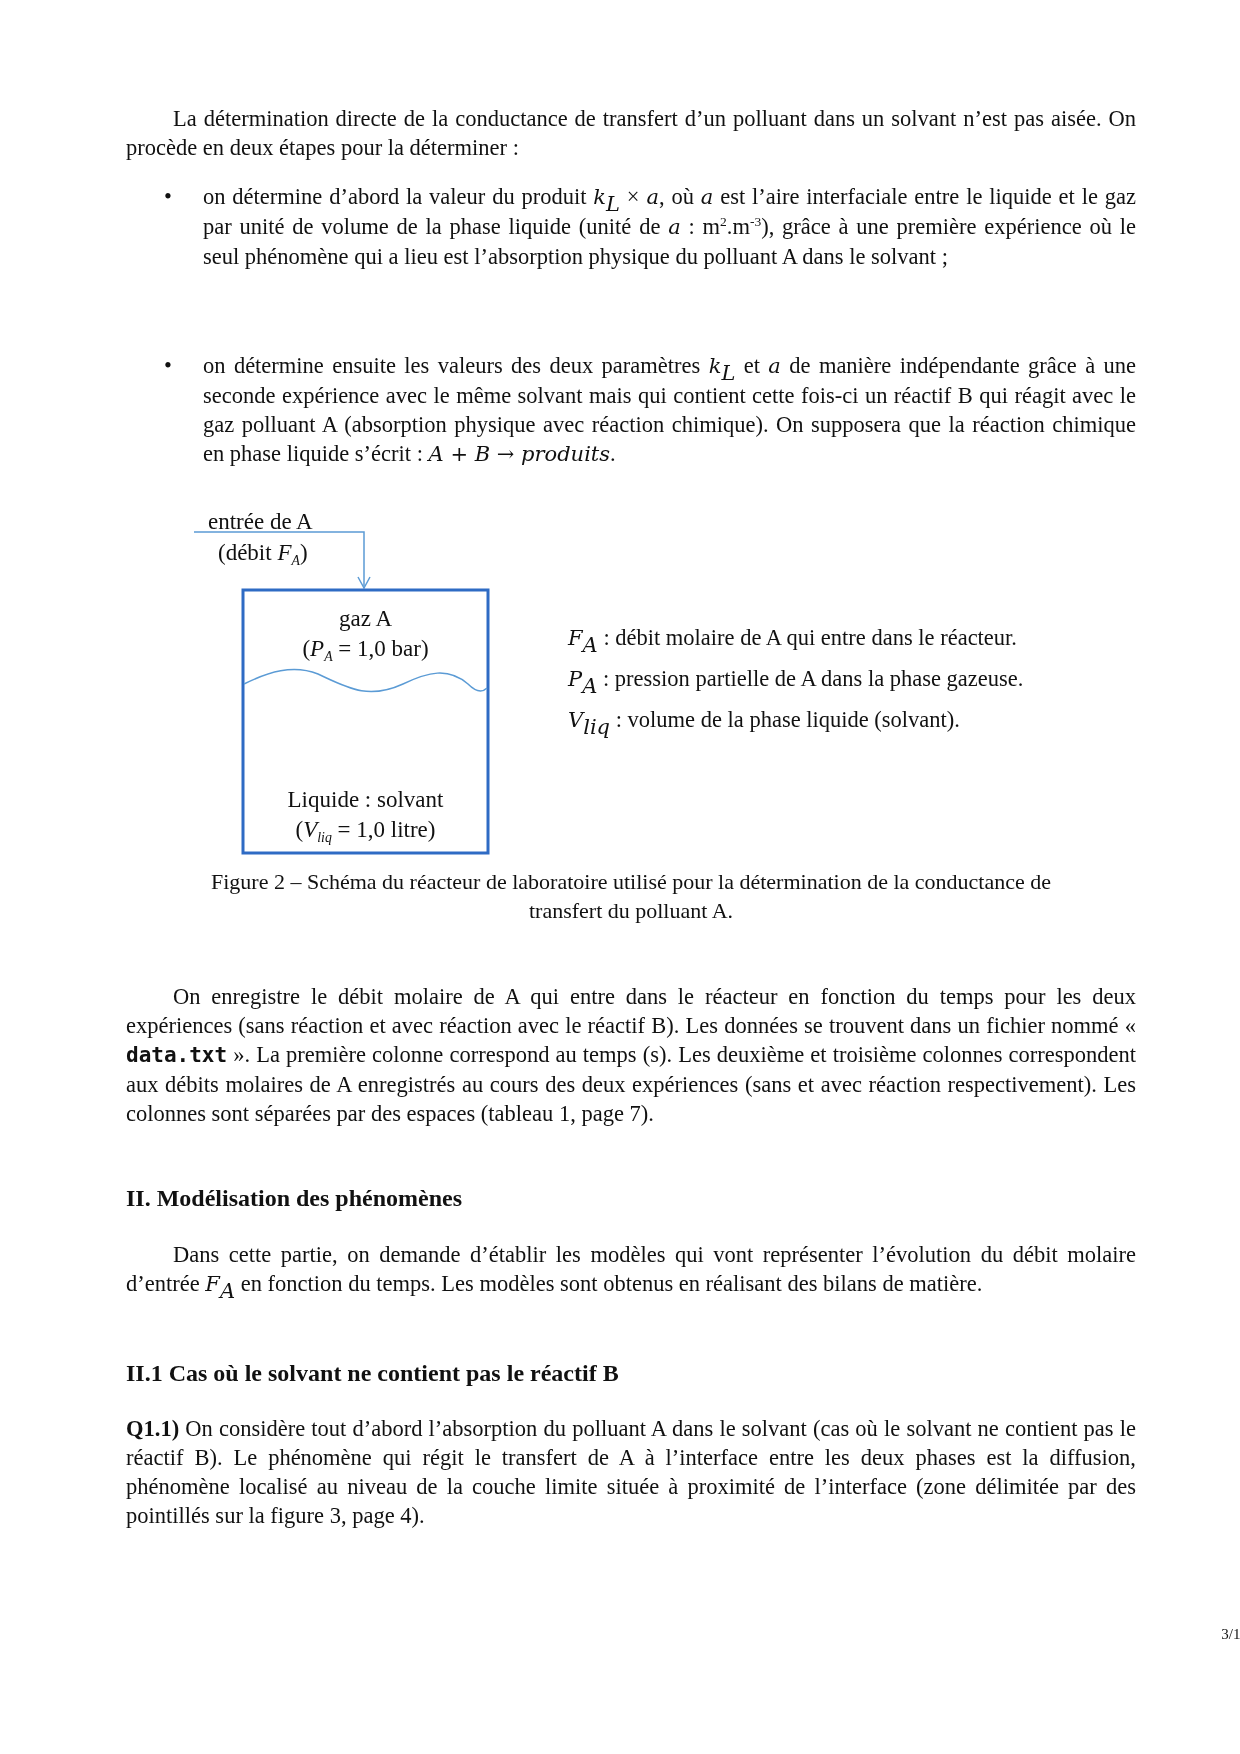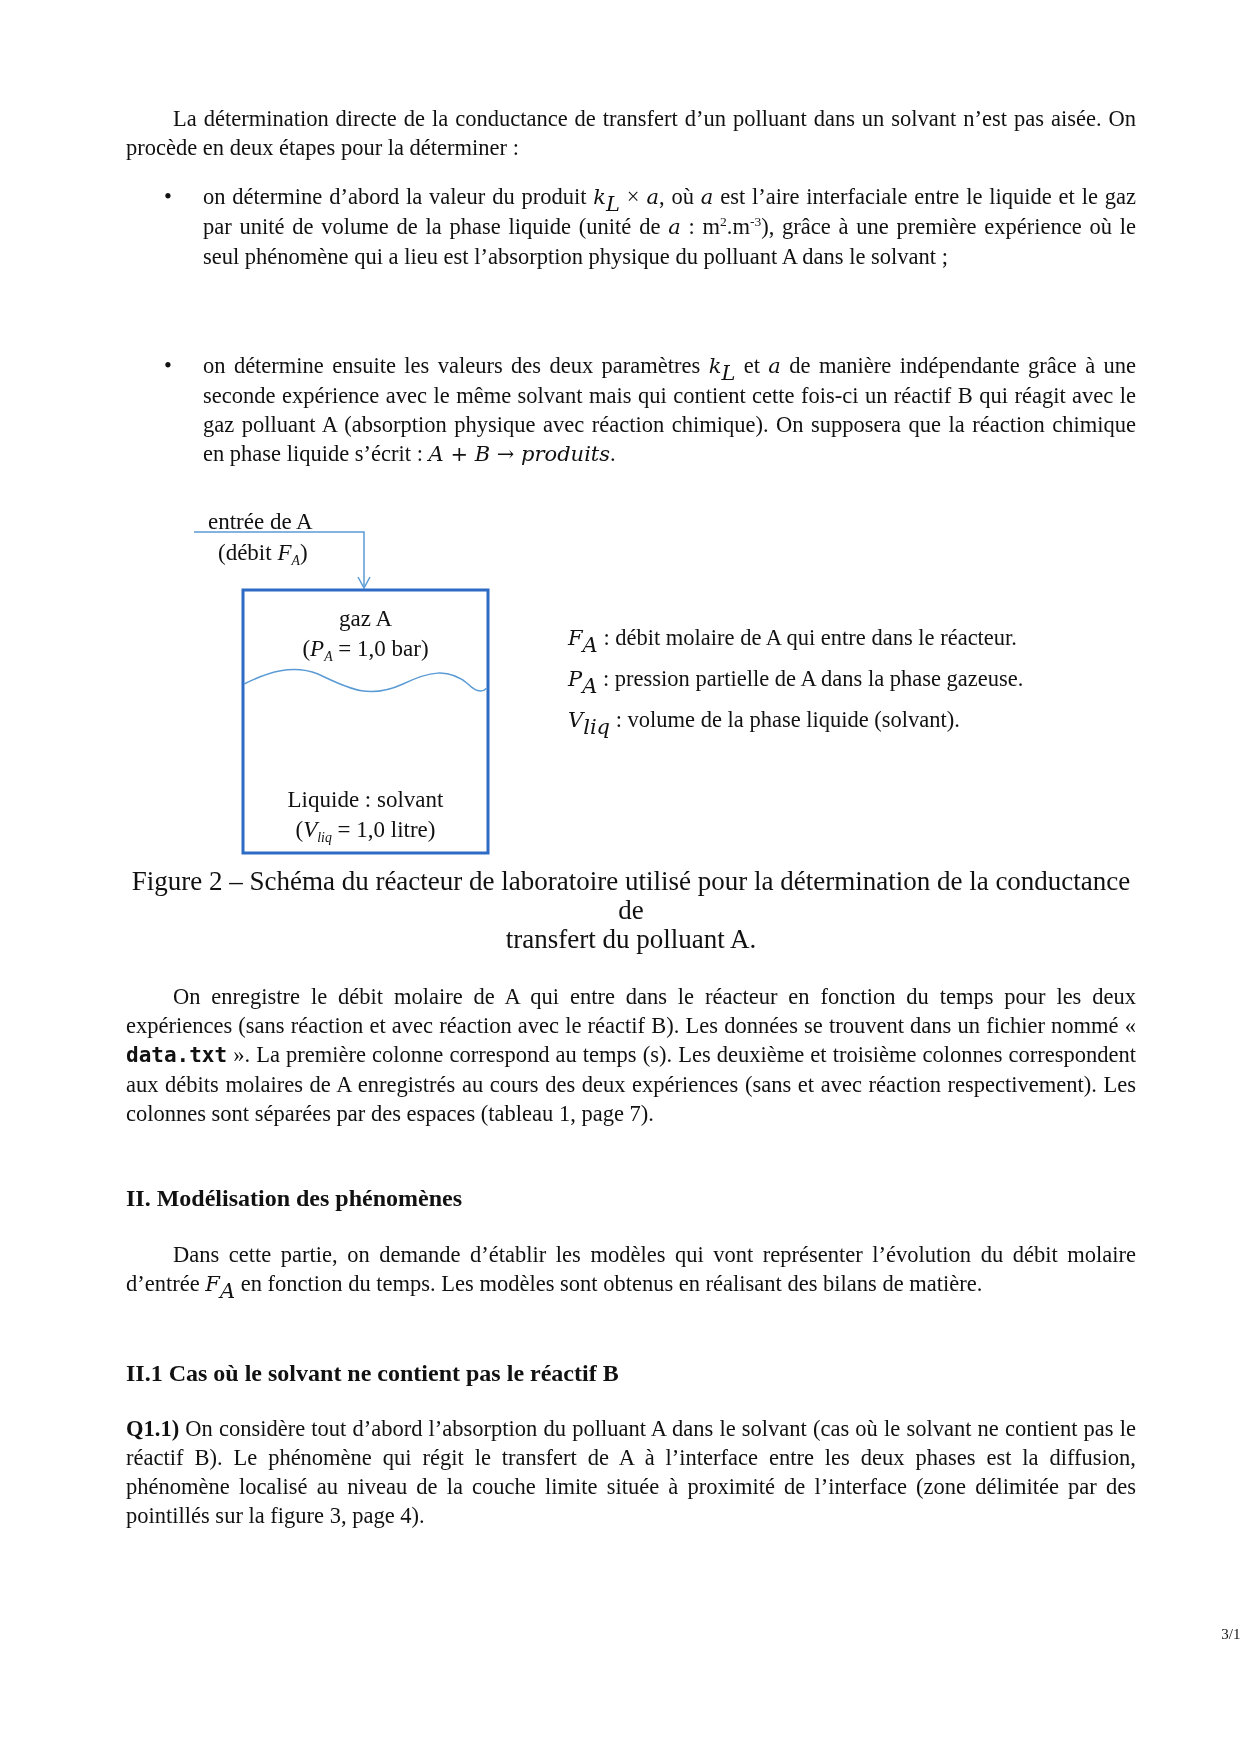--- a/index.html
+++ b/index.html
@@ -11,21 +11,21 @@
   .indent { text-indent: 47px; }
   .bullet-item { position: absolute; left: 118px; width: 1010px; font-size: 22.5px; line-height: 29px; }
   .bullet-dot { position: absolute; left: 38px; top: 0; }
   .bullet-text { margin-left: 77px; text-align: justify; }
   .m { font-family: "DejaVu Serif", serif; font-style: italic; font-size: 21px; }
   .mi { font-style: italic; }
   sub { font-size: 60%; vertical-align: -0.35em; line-height: 0; }
   sup { font-size: 60%; vertical-align: 0.6em; line-height: 0; }
   .mono { font-family: "DejaVu Sans Mono", "Liberation Mono", monospace; font-size: 21px; font-weight: bold; }
   .heading { position: absolute; left: 118px; font-weight: bold; font-size: 24px; }
-  .caption { position: absolute; left: 118px; width: 1010px; text-align: center; font-size: 27px; line-height: 29px; }
+  .caption { position: absolute; left: 118px; width: 1010px; text-align: center; font-size: 22px; line-height: 29px; }
   .legend-line { position: absolute; left: 560px; font-size: 22.5px; }
   .diagram-label { position: absolute; font-size: 23px; text-align: center; white-space: nowrap; }
   .page-number { position: absolute; top: 1626px; left: 0; width: 1240px; text-align: right; font-size: 15px; }
 </style>
 </head>
 <body>
 
 <div class="page">
 
   <p class="p indent" style="top:104px;">La détermination directe de la conductance de transfert d’un polluant dans un solvant n’est pas aisée. On procède en deux étapes pour la déterminer :</p>

